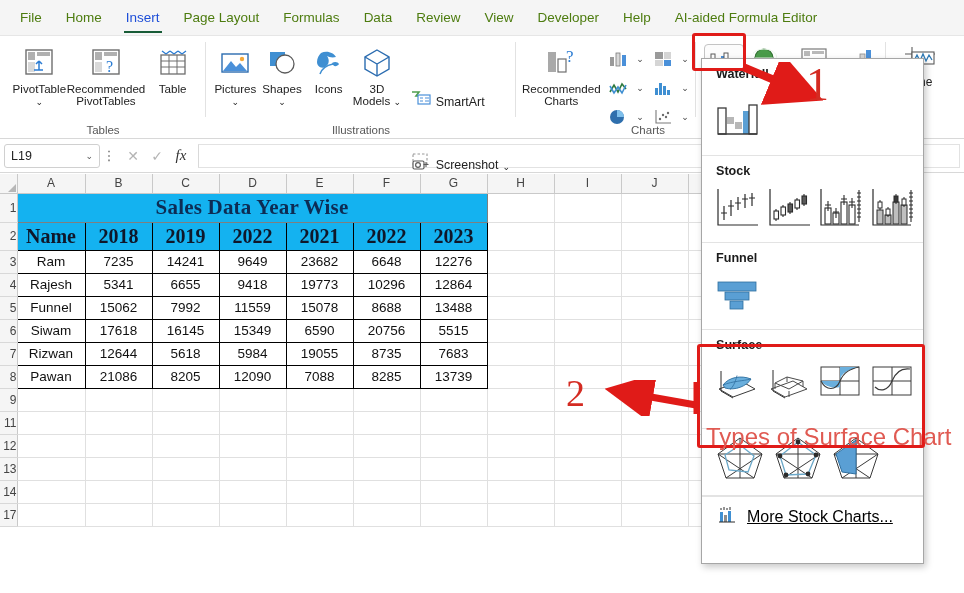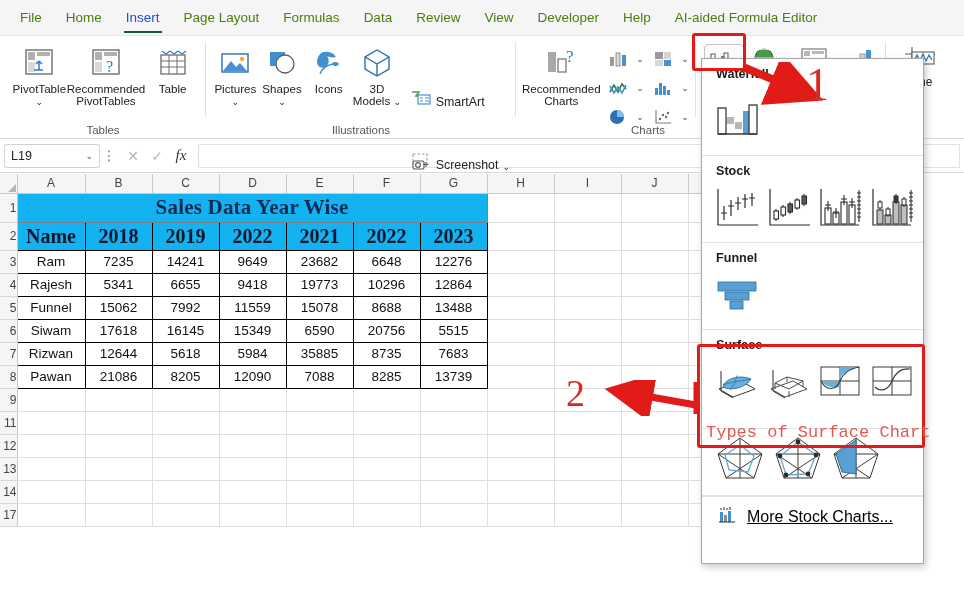--- a/index.html
+++ b/index.html
@@ -140,22 +140,22 @@
     font-family:"Liberation Serif", serif; font-size:46px; color:#d42b22;
     line-height:46px;
   }
   #annot2 {
     position:absolute; left:566px; top:374px; z-index:61;
     font-family:"Liberation Serif", serif; font-size:38px; color:#d42b22;
     line-height:38px;
   }
   #surflabel {
     position:absolute; left:706px; top:423px; z-index:62;
-    font-size:17px; color:#e05a52; white-space:nowrap;
-    font-family:Liberation Mono, monospace;
+    font-size:24px; color:#e05a52; white-space:nowrap;
+    font-family:Liberation Sans, sans-serif;
   }
   svg.annot-arrow { position:absolute; z-index:61; pointer-events:none; }
 </style>
 </head>
 <body>
 
 <div id="tabbar" data-name="ribbon-tab-bar">
   <div class="tab" data-name="tab-file">File</div>
   <div class="tab" data-name="tab-home">Home</div>
   <div class="tab active" data-name="tab-insert">Insert</div>
@@ -561,21 +561,21 @@
       <td class="cell" data-name="cell-k6"></td>
       <td class="cell" data-name="cell-l6"></td>
       <td class="cell" data-name="cell-m6"></td>
     </tr>
     <tr data-name="table-row">
       <td class="rowhdr" data-name="row-header-7">7</td>
       <td class="data-cell data-name" data-name="cell-a7">Rizwan</td>
       <td class="data-cell" data-name="cell-b7">12644</td>
       <td class="data-cell" data-name="cell-c7">5618</td>
       <td class="data-cell" data-name="cell-d7">5984</td>
-      <td class="data-cell" data-name="cell-e7">35885</td>
+      <td class="data-cell" data-name="cell-e7">19055</td>
       <td class="data-cell" data-name="cell-f7">8735</td>
       <td class="data-cell" data-name="cell-g7">7683</td>
       <td class="cell" data-name="cell-h7"></td>
       <td class="cell" data-name="cell-i7"></td>
       <td class="cell" data-name="cell-j7"></td>
       <td class="cell" data-name="cell-k7"></td>
       <td class="cell" data-name="cell-l7"></td>
       <td class="cell" data-name="cell-m7"></td>
     </tr>
     <tr data-name="table-row">

